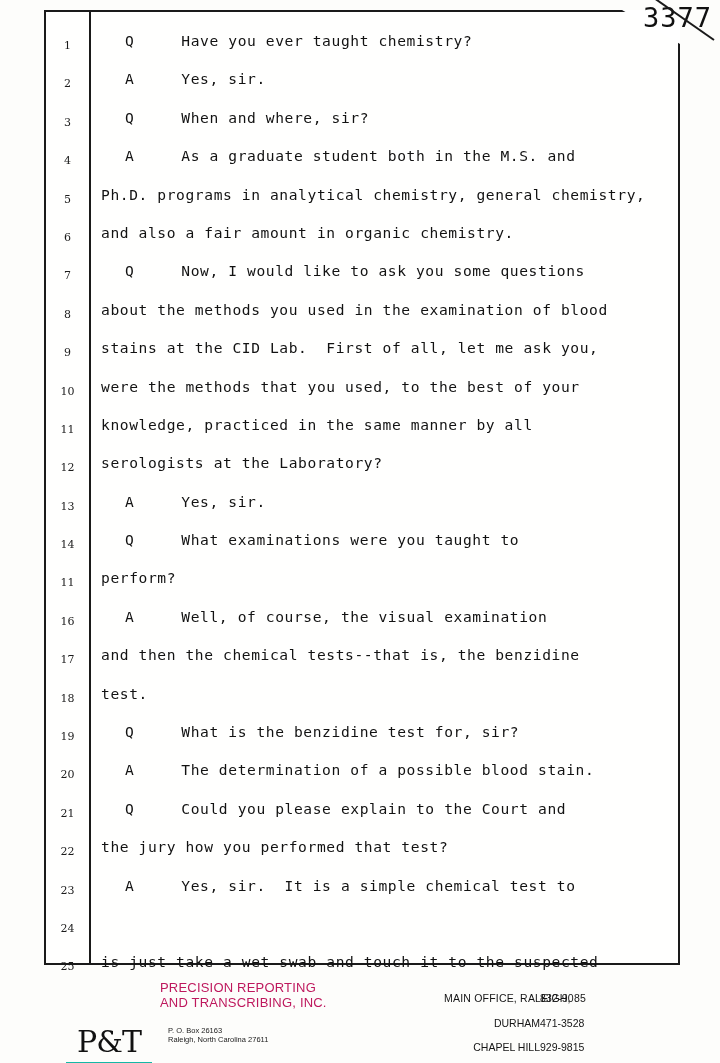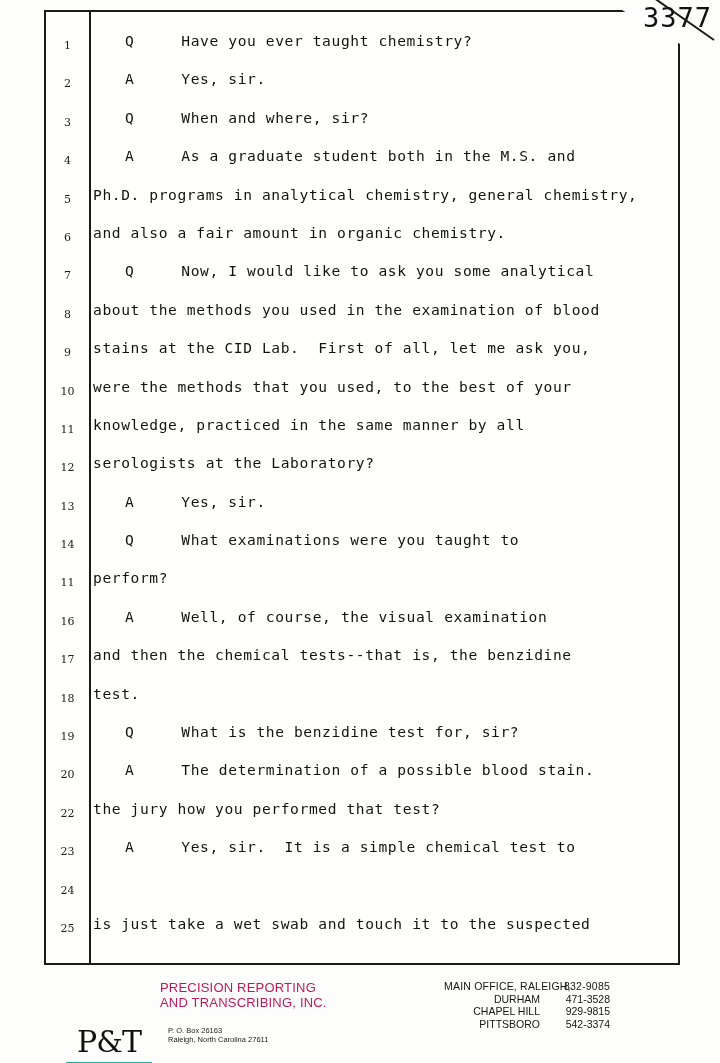--- a/index.html
+++ b/index.html
@@ -96,21 +96,21 @@
     width: 43px;
     text-align: center;
     font-family: "DejaVu Serif", serif;
     font-size: 11px;
     color: #1b1b1b;
     padding-top: 9px;
     flex: 0 0 43px;
   }
   .ltext {
     flex: 1 1 auto;
-    padding-left: 4px;
+    padding-left: 12px;
     padding-top: 2px;
     font-family: "DejaVu Sans Mono", monospace;
     font-size: 14.6px;
     letter-spacing: 0.6px;
     white-space: pre;
     color: #121212;
   }
   .indent {
     padding-left: 36px;
   }
@@ -175,21 +175,22 @@
     letter-spacing: 0.2px;
   }
   .c-city {
     display: inline-block;
     width: 96px;
     text-align: right;
   }
   .c-num {
     display: inline-block;
     width: 70px;
-    text-align: right;
+    text-align: left;
+    margin-top: 12px;
   }
 </style>
 </head>
 <body>
 
 <div id="page">
 
   <div id="frame">
     <div id="gutter-rule"></div>
     <div id="corner-cut"></div>
@@ -213,21 +214,21 @@
         <div class="line">
           <div class="lnum">5</div>
           <div class="ltext">Ph.D. programs in analytical chemistry, general chemistry,</div>
         </div>
         <div class="line">
           <div class="lnum">6</div>
           <div class="ltext">and also a fair amount in organic chemistry.</div>
         </div>
         <div class="line">
           <div class="lnum">7</div>
-          <div class="ltext indent">Q     Now, I would like to ask you some analytical</div>
+          <div class="ltext indent">Q     Now, I would like to ask you some questions</div>
         </div>
         <div class="line">
           <div class="lnum">8</div>
           <div class="ltext">about the methods you used in the examination of blood</div>
         </div>
         <div class="line">
           <div class="lnum">9</div>
           <div class="ltext">stains at the CID Lab.  First of all, let me ask you,</div>
         </div>
         <div class="line">
@@ -266,20 +267,24 @@
           <div class="lnum">18</div>
           <div class="ltext">test.</div>
         </div>
         <div class="line">
           <div class="lnum">19</div>
           <div class="ltext indent">Q     What is the benzidine test for, sir?</div>
         </div>
         <div class="line">
           <div class="lnum">20</div>
           <div class="ltext indent">A     The determination of a possible blood stain.</div>
+        </div>
+        <div class="line">
+          <div class="lnum">21</div>
+          <div class="ltext indent">Q     Could you please explain to the Court and</div>
         </div>
         <div class="line">
           <div class="lnum">22</div>
           <div class="ltext">the jury how you performed that test?</div>
         </div>
         <div class="line">
           <div class="lnum">23</div>
           <div class="ltext indent">A     Yes, sir.  It is a simple chemical test to</div>
         </div>
         <div class="line">

